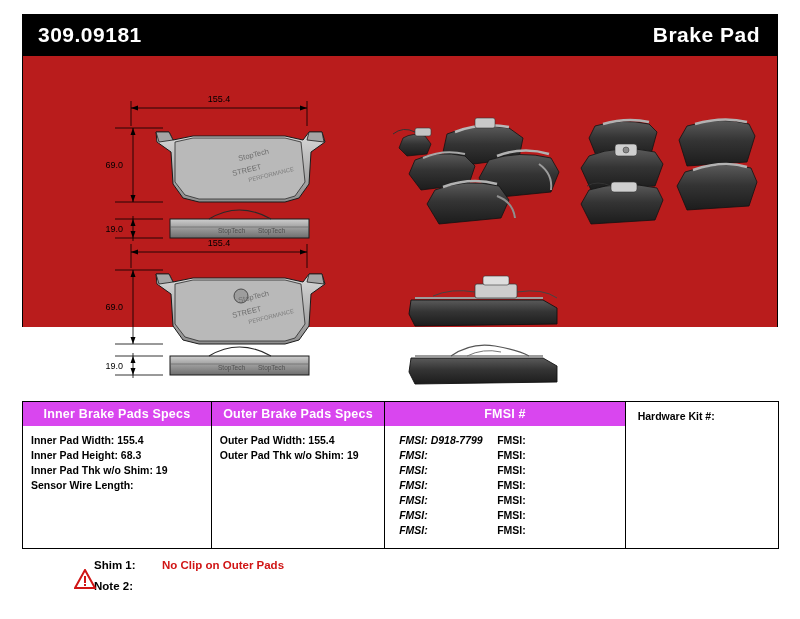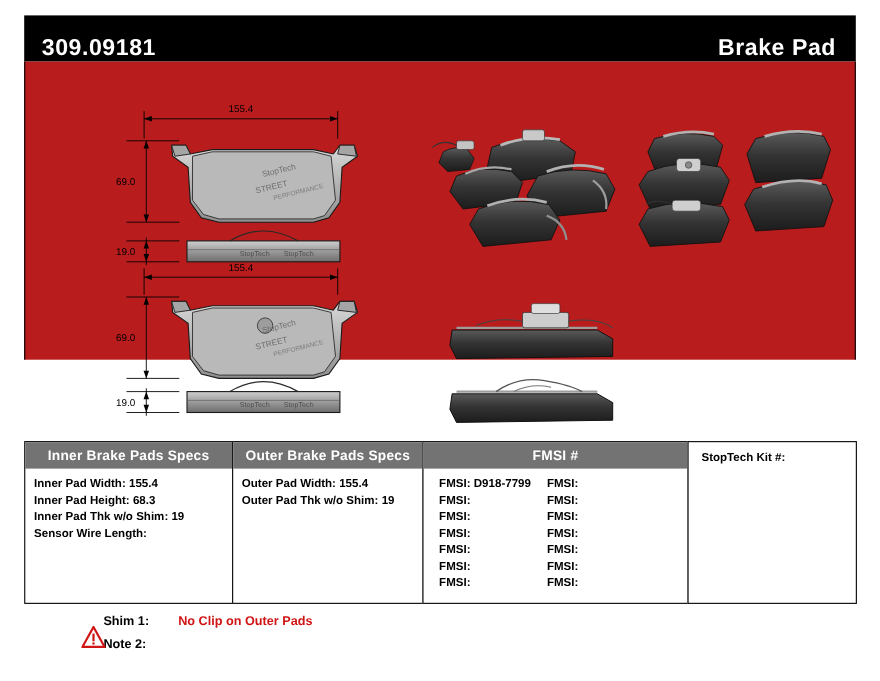--- a/index.html
+++ b/index.html
@@ -26,21 +26,21 @@
   
   .header {
     position: absolute;
     left: 0;
     top: 0;
     width: 756px;
     height: 42px;
     background: #000;
     color: #fff;
     display: flex;
-    align-items: flex-end;
+    align-items: center;
     justify-content: space-between;
     box-sizing: border-box;
     padding: 0 18px 0 16px;
   }
   .header .part-no {
     font-size: 21px;
     font-weight: bold;
     letter-spacing: 0.5px;
   }
   .header .prod-type {
@@ -76,21 +76,21 @@
     border: 1px solid #000;
     margin-right: -1px;
     box-sizing: border-box;
     background: #fff;
   }
   .spec-col.c1 { width: 198px; }
   .spec-col.c2 { width: 182px; }
   .spec-col.c3 { width: 252px; }
   .spec-col.c4 { width: 161px; }
   .col-head {
-    background: #737373;
+    background: #d946ef;
     color: #fff;
     font-size: 12.5px;
     font-weight: bold;
     text-align: center;
     padding: 5px 0 5px;
     letter-spacing: 0.2px;
   }
   .col-body {
     padding: 7px 8px 10px 8px;
     min-height: 120px;
@@ -102,21 +102,21 @@
     line-height: 15px;
     text-align: left;
     white-space: nowrap;
   }
   .fmsi-row {
     display: flex;
     font-size: 10.5px;
     font-weight: bold;
     line-height: 15px;
   }
-  .fmsi-row .lbl { width: 98px; padding-left: 6px; }
+  .fmsi-row .lbl { width: 98px; padding-left: 6px; font-style: italic; }
   .fmsi-row .lbl2 { width: 70px; }
   .related-line {
     font-size: 10.5px;
     font-weight: bold;
     line-height: 15px;
     padding-left: 4px;
   }
 
   
   .notes {
@@ -369,21 +369,21 @@
         </div>
         <div class="fmsi-row">
           <span class="lbl">FMSI:</span>
           <span class="lbl2">FMSI:</span>
         </div>
       </div>
     </div>
 
     <div class="spec-col c4">
       <div class="col-body">
-        <div class="related-line">StopTech Kit #:</div>
+        <div class="related-line">Hardware Kit #:</div>
       </div>
     </div>
   </div>
 
   <div class="notes">
     <svg class="warn-icon" viewBox="0 0 22 20">
       <polygon points="11,1 21,19 1,19" fill="#ffffff" stroke="#d01515" stroke-width="2"></polygon>
       <rect x="10" y="7" width="2" height="7" fill="#d01515"></rect>
       <rect x="10" y="15" width="2" height="2" fill="#d01515"></rect>
     </svg>

